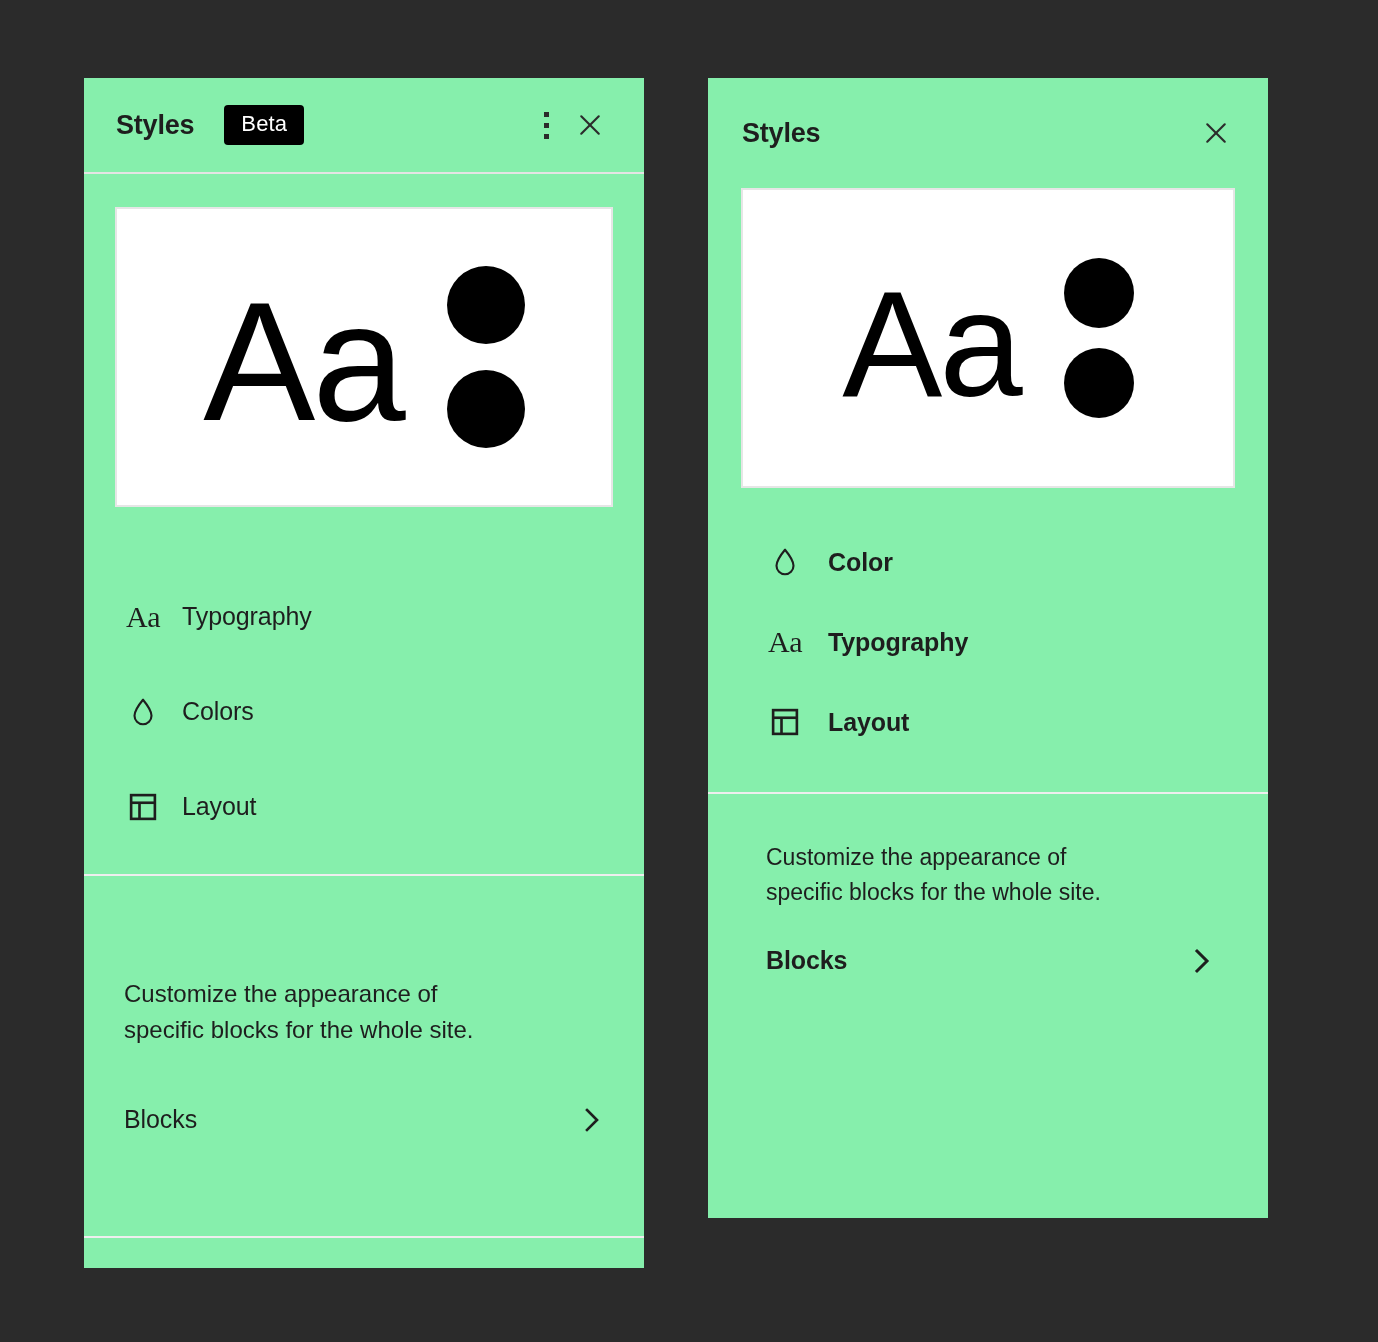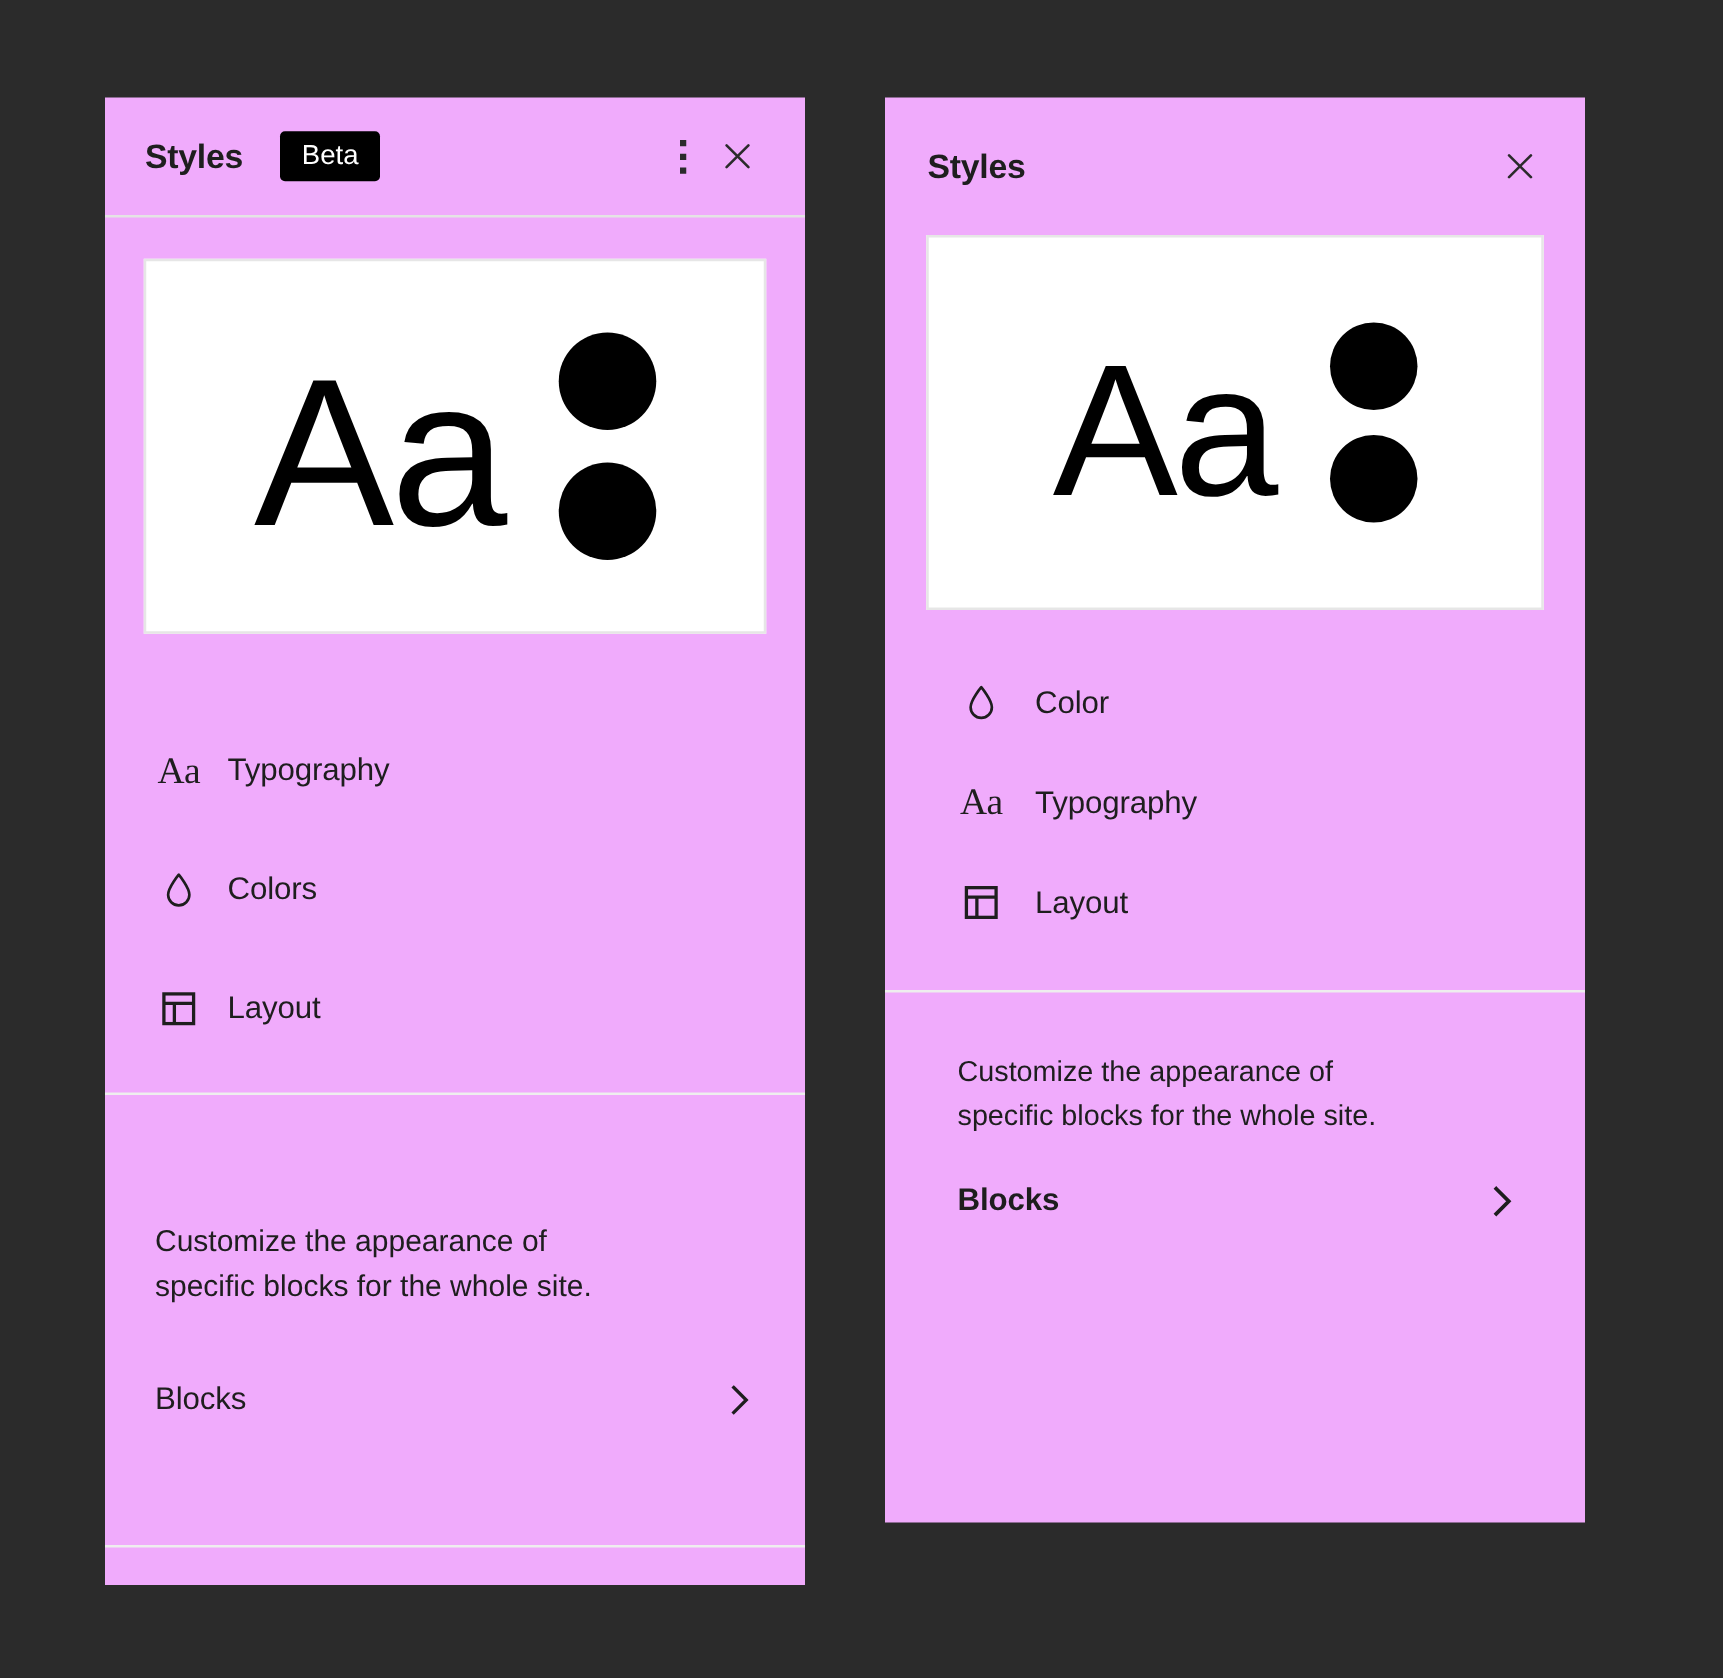--- a/index.html
+++ b/index.html
@@ -8,21 +8,21 @@
     height: 1342px;
     background: #2b2b2b;
     font-family: "Liberation Sans", sans-serif;
     overflow: hidden;
   }
   .stage { position: relative; width: 1378px; height: 1342px; }
 
   
   .panel {
     position: absolute;
-    background: #f0abfc;
+    background: #86efac;
     overflow: hidden;
   }
   #panel-left  { left: 84px;  top: 78px; width: 560px; height: 1190px; }
   #panel-right { left: 708px; top: 78px; width: 560px; height: 1140px; }
 
   
   .panel-header {
     position: relative;
     display: flex;
     align-items: center;
@@ -127,21 +127,21 @@
     font-size: 30px;
     line-height: 1;
     color: #1e1e1e;
     letter-spacing: -0.5px;
   }
   .menu-label {
     font-size: 25px;
     color: #1e1e1e;
     letter-spacing: -0.1px;
   }
-  #panel-right .menu-label { font-weight: 400; }
+  #panel-right .menu-label { font-weight: 700; }
 
   
   .blocks-section { padding: 0 32px; }
   #panel-left .blocks-section  { border-top: 2px solid #eeeeee; margin-top: 20px; padding-top: 100px; }
   #panel-right .blocks-section { border-top: 2px solid #eeeeee; margin-top: 30px; padding-top: 46px; }
 
   .blocks-desc {
     font-size: 24px;
     line-height: 1.52;
     color: #1e1e1e;

